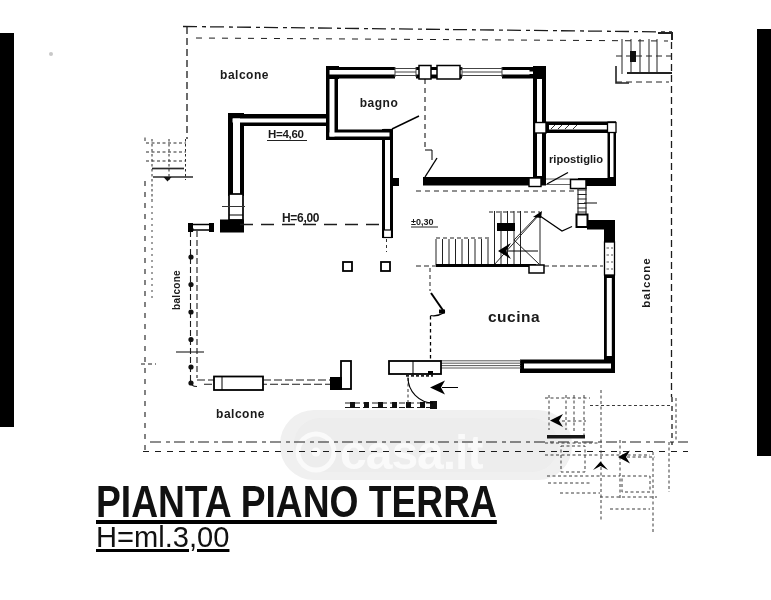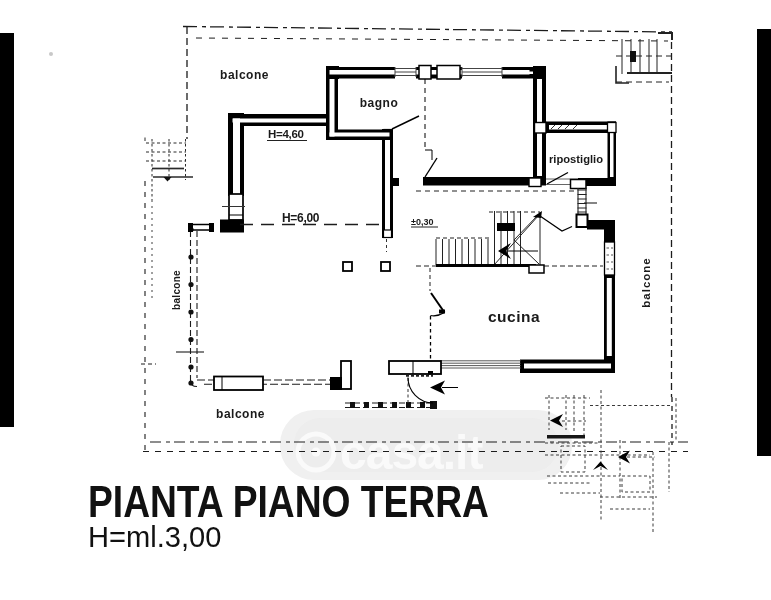--- a/index.html
+++ b/index.html
@@ -252,17 +252,17 @@
 <text class="t" x="240.5" y="417.5" font-size="12" text-anchor="middle" letter-spacing="0.5">balcone</text>
 <text class="t" x="268" y="138" font-size="11.5" letter-spacing="-0.3">H=4,60</text>
 <path d="M267,140.5 H307" stroke="#222" stroke-width="1"></path>
 <text class="t" x="282" y="222" font-size="12" letter-spacing="-0.3">H=6,00</text>
 <text class="t" x="411" y="225" font-size="9">±0,30</text>
 <path d="M411,227 H438" stroke="#222" stroke-width="1"></path>
 <text class="t" font-size="10" text-anchor="middle" transform="translate(180,290) rotate(-90)" letter-spacing="0.3">balcone</text>
 <text class="t" font-size="11.5" text-anchor="middle" transform="translate(650,282.5) rotate(-90)" letter-spacing="1">balcone</text>
 </svg>
 
-<div style="position:absolute;left:88px;top:478px;width:560px;">
+<div style="position:absolute;left:96px;top:478px;width:560px;text-decoration:underline;">
 <div style="font-size:43.5px;font-weight:bold;color:#111;letter-spacing:0px;white-space:nowrap;transform:scaleX(0.855);transform-origin:left top;">PIANTA PIANO TERRA</div>
 <div style="font-size:30px;font-weight:normal;color:#111;margin-top:-7px;transform:scaleX(0.97);transform-origin:left top;">H=ml.3,00</div>
 </div>
 </div>
 
 </body></html>

